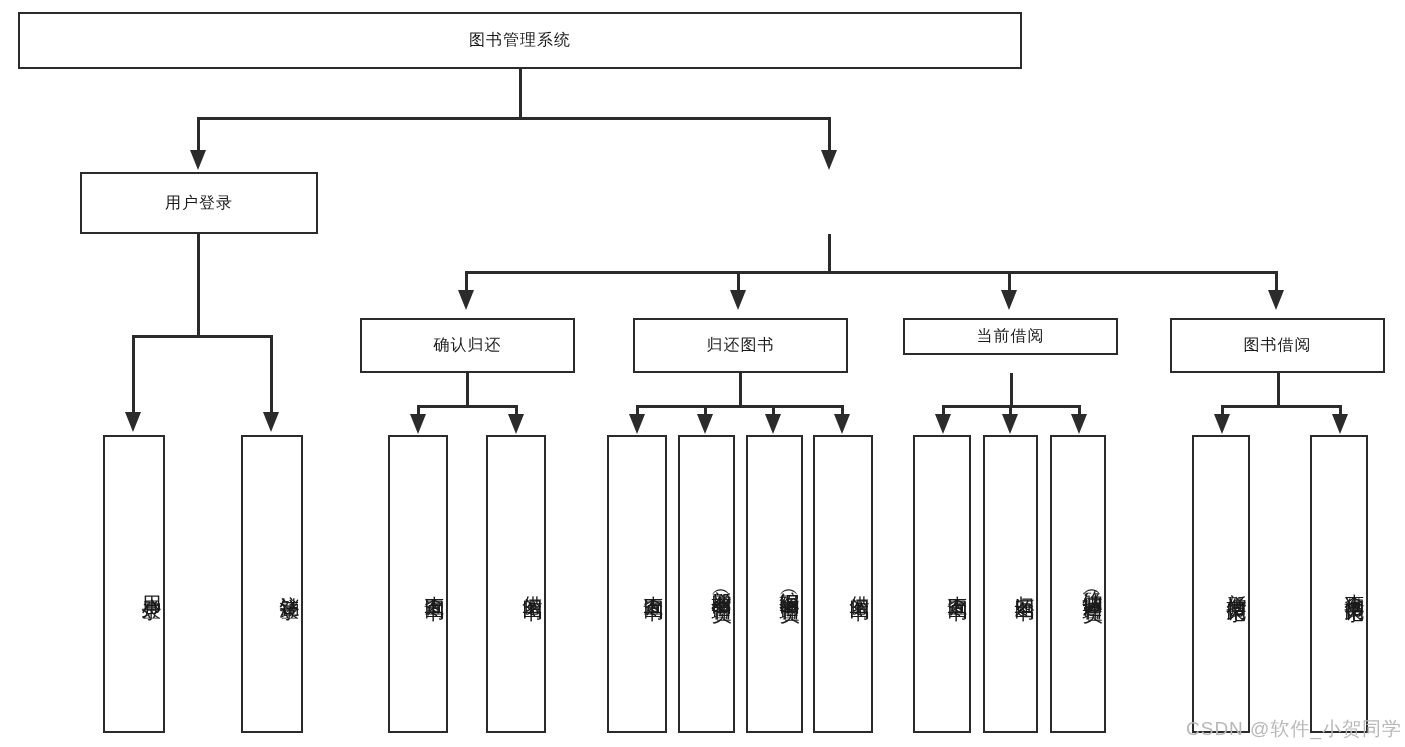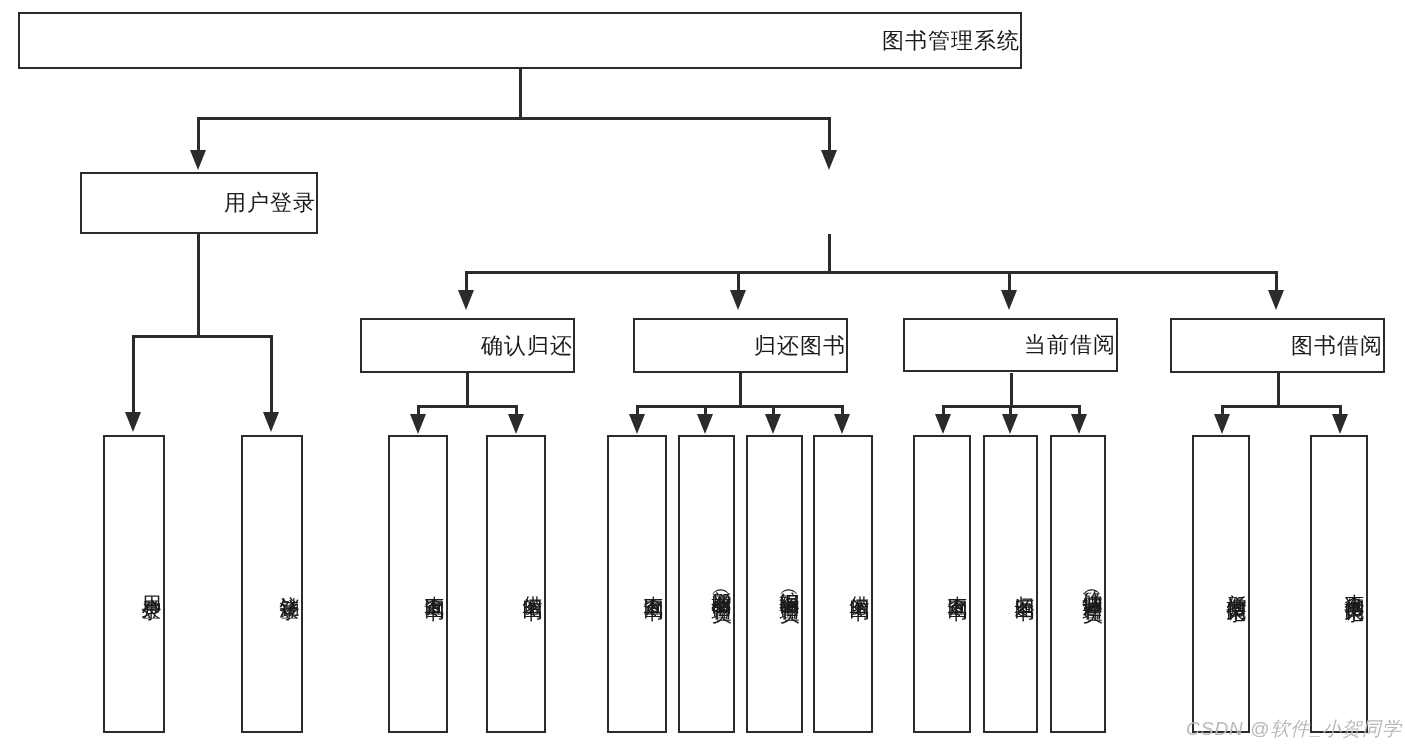--- a/index.html
+++ b/index.html
@@ -22,23 +22,22 @@
     box-sizing: border-box;
     border: 2.5px solid #2b2b2b;
     background: #ffffff;
     display: flex;
     align-items: center;
     justify-content: center;
     color: #1a1a1a;
     line-height: 1.18;
   }
   .node.horiz {
-    font-size: 22px;
+    font-size: 16px;
     letter-spacing: 1px;
-    justify-content: flex-end;
   }
   .node.vert {
     writing-mode: vertical-rl;
     text-orientation: upright;
     font-size: 20px;
     letter-spacing: 2px;
     padding: 6px 0;
     align-items: flex-start;
     justify-content: center;
   }
@@ -64,21 +63,20 @@
     border-right: 8px solid transparent;
     border-top: 20px solid #2b2b2b;
   }
   .watermark {
     position: absolute;
     font-size: 19px;
     color: #b8b8b8;
     letter-spacing: 1px;
     white-space: nowrap;
     user-select: none;
-    font-style: italic;
   }
 </style>
 </head>
 <body>
 
 <div id="canvas">
 
   <div class="node horiz" style="left:18px; top:12px; width:1004px; height:57px;">
     <span class="lbl">图书管理系统</span>
   </div>
@@ -114,21 +112,21 @@
   <div class="arrow" style="left:1001px; top:290px;"></div>
   <div class="edge v" style="left:1275px; top:271px; height:22px;"></div>
   <div class="arrow" style="left:1268px; top:290px;"></div>
 
   <div class="node horiz" style="left:360px; top:318px; width:215px; height:55px;">
     <span class="lbl">确认归还</span>
   </div>
   <div class="node horiz" style="left:633px; top:318px; width:215px; height:55px;">
     <span class="lbl">归还图书</span>
   </div>
-  <div class="node horiz" style="left:903px; top:318px; width:215px; height:54px;">
+  <div class="node horiz" style="left:903px; top:318px; width:215px; height:37px;">
     <span class="lbl">当前借阅</span>
   </div>
   <div class="node horiz" style="left:1170px; top:318px; width:215px; height:55px;">
     <span class="lbl">图书借阅</span>
   </div>
 
   <div class="edge v" style="left:466px; top:373px; height:33px;"></div>
   <div class="edge h" style="left:418px; top:405px; width:99px;"></div>
   <div class="edge v" style="left:417px; top:405px; height:12px;"></div>
   <div class="arrow" style="left:410px; top:414px;"></div>

